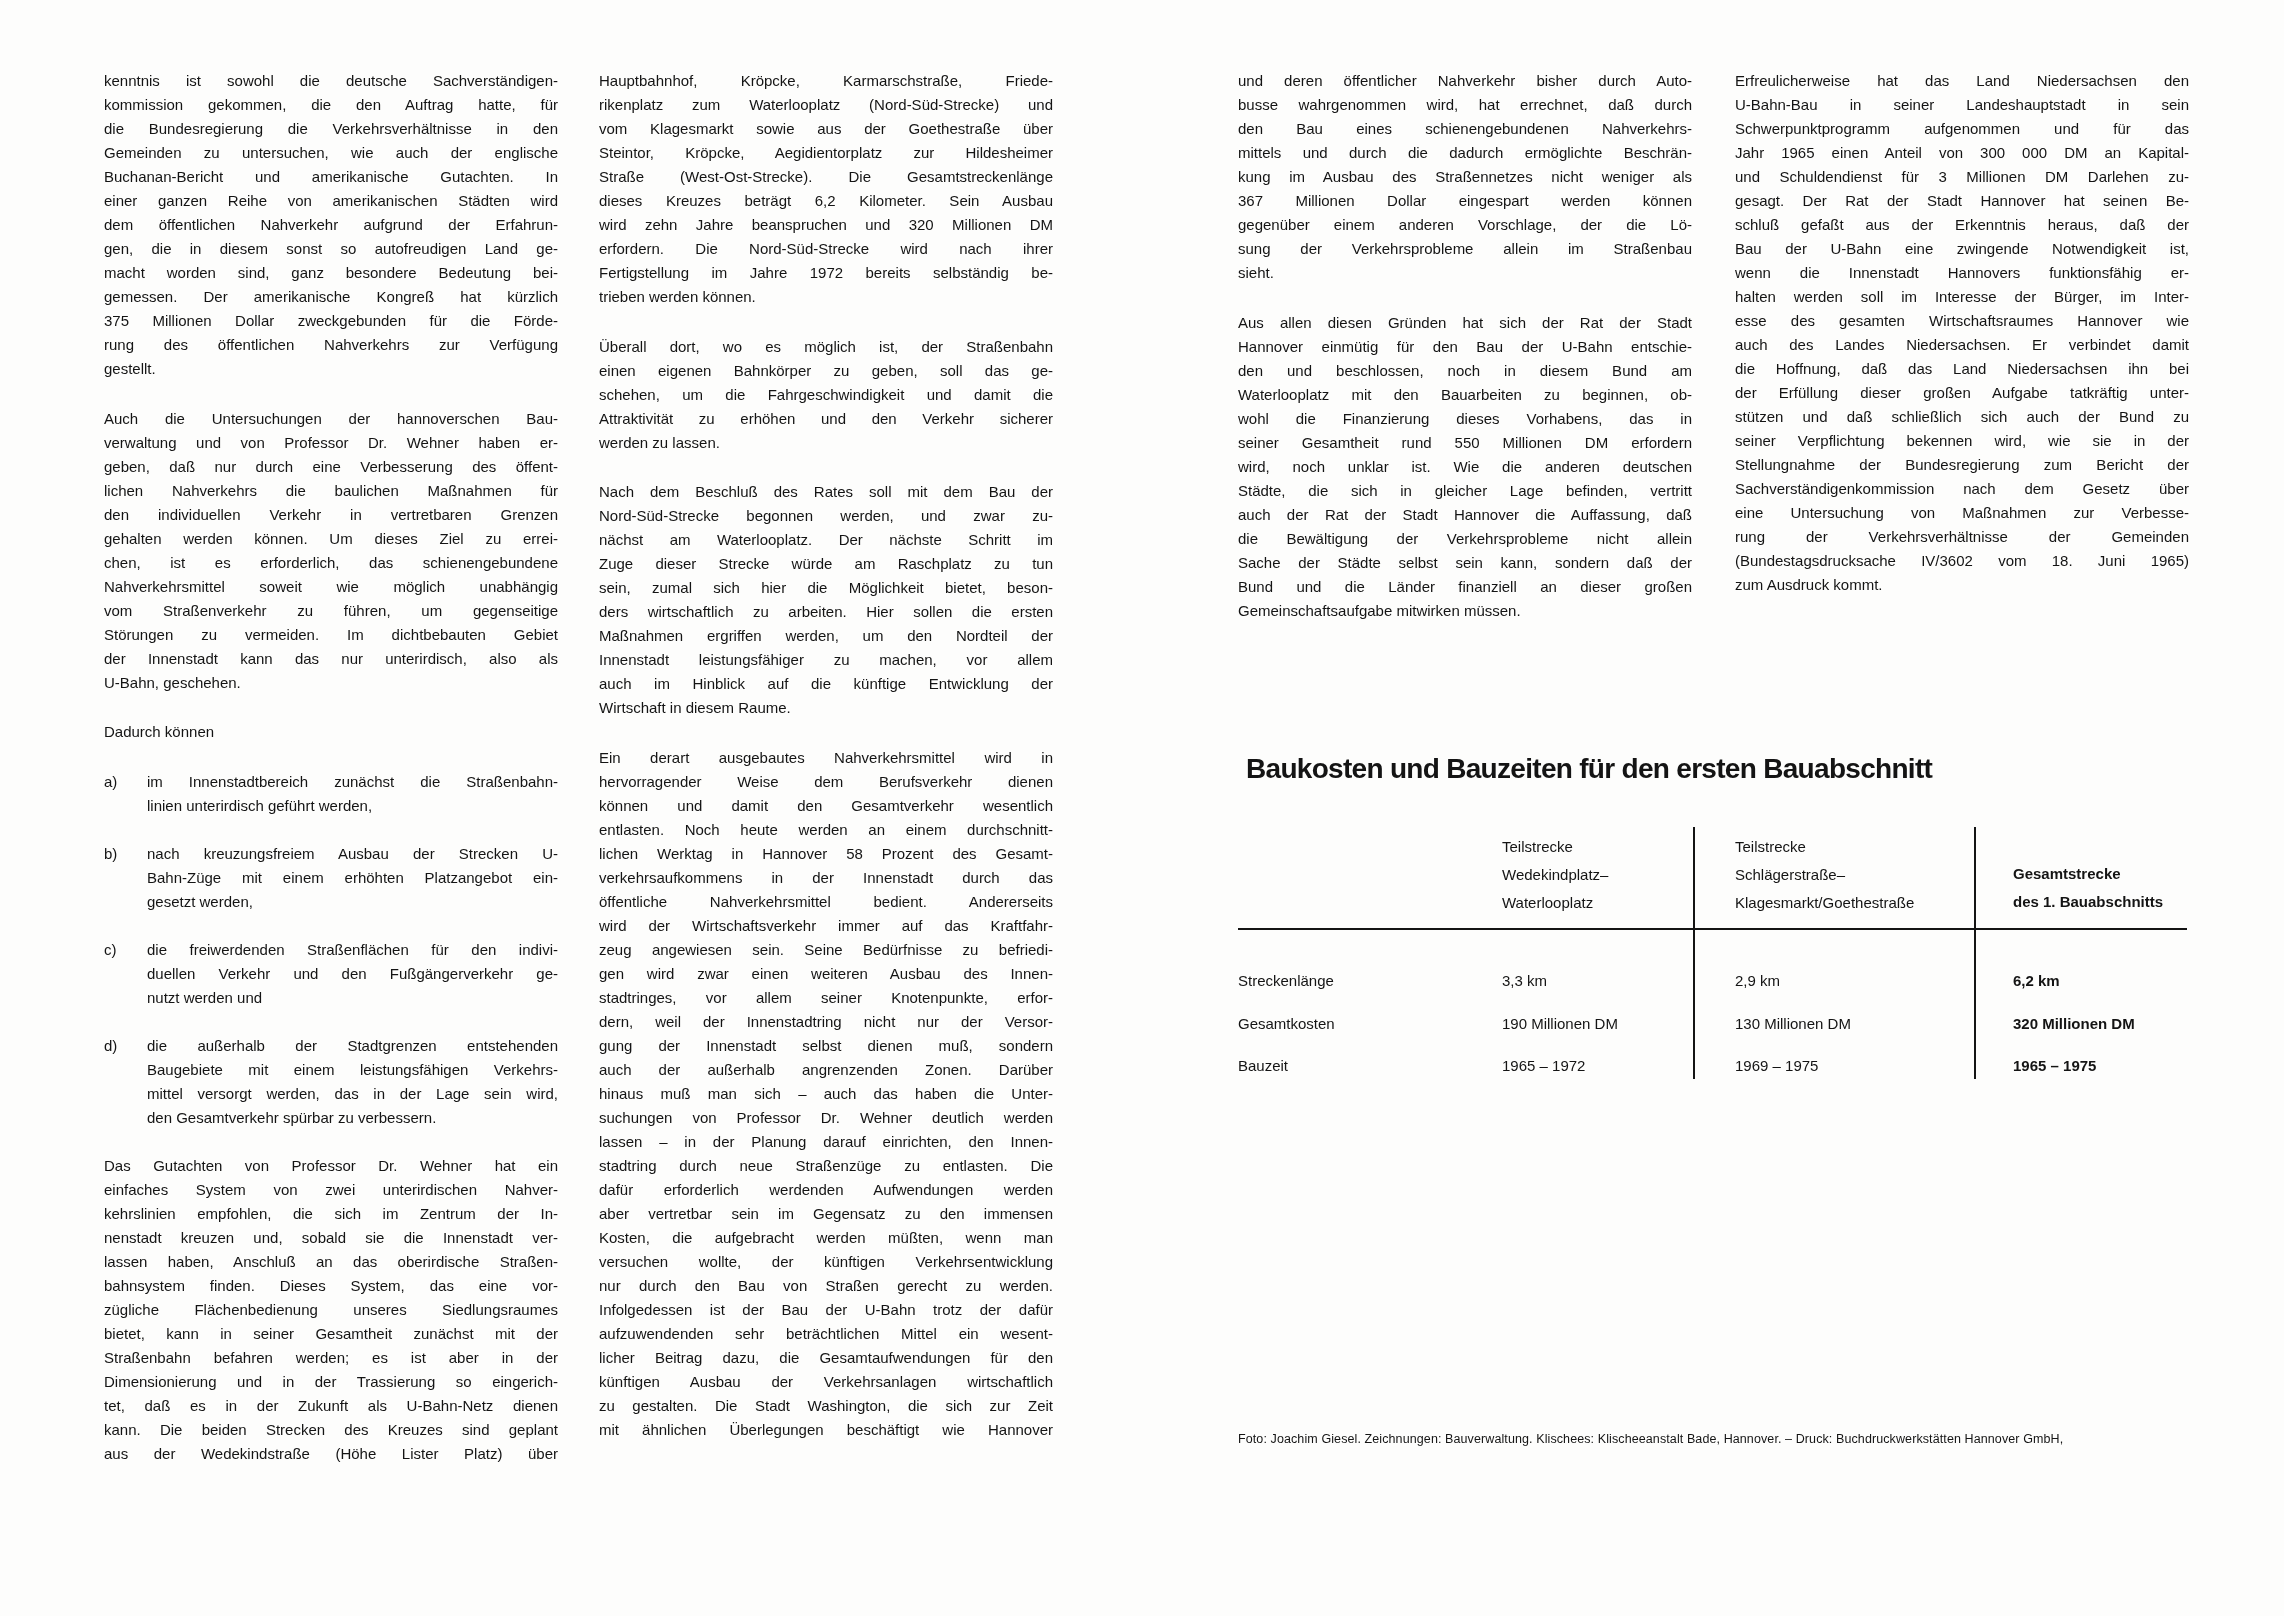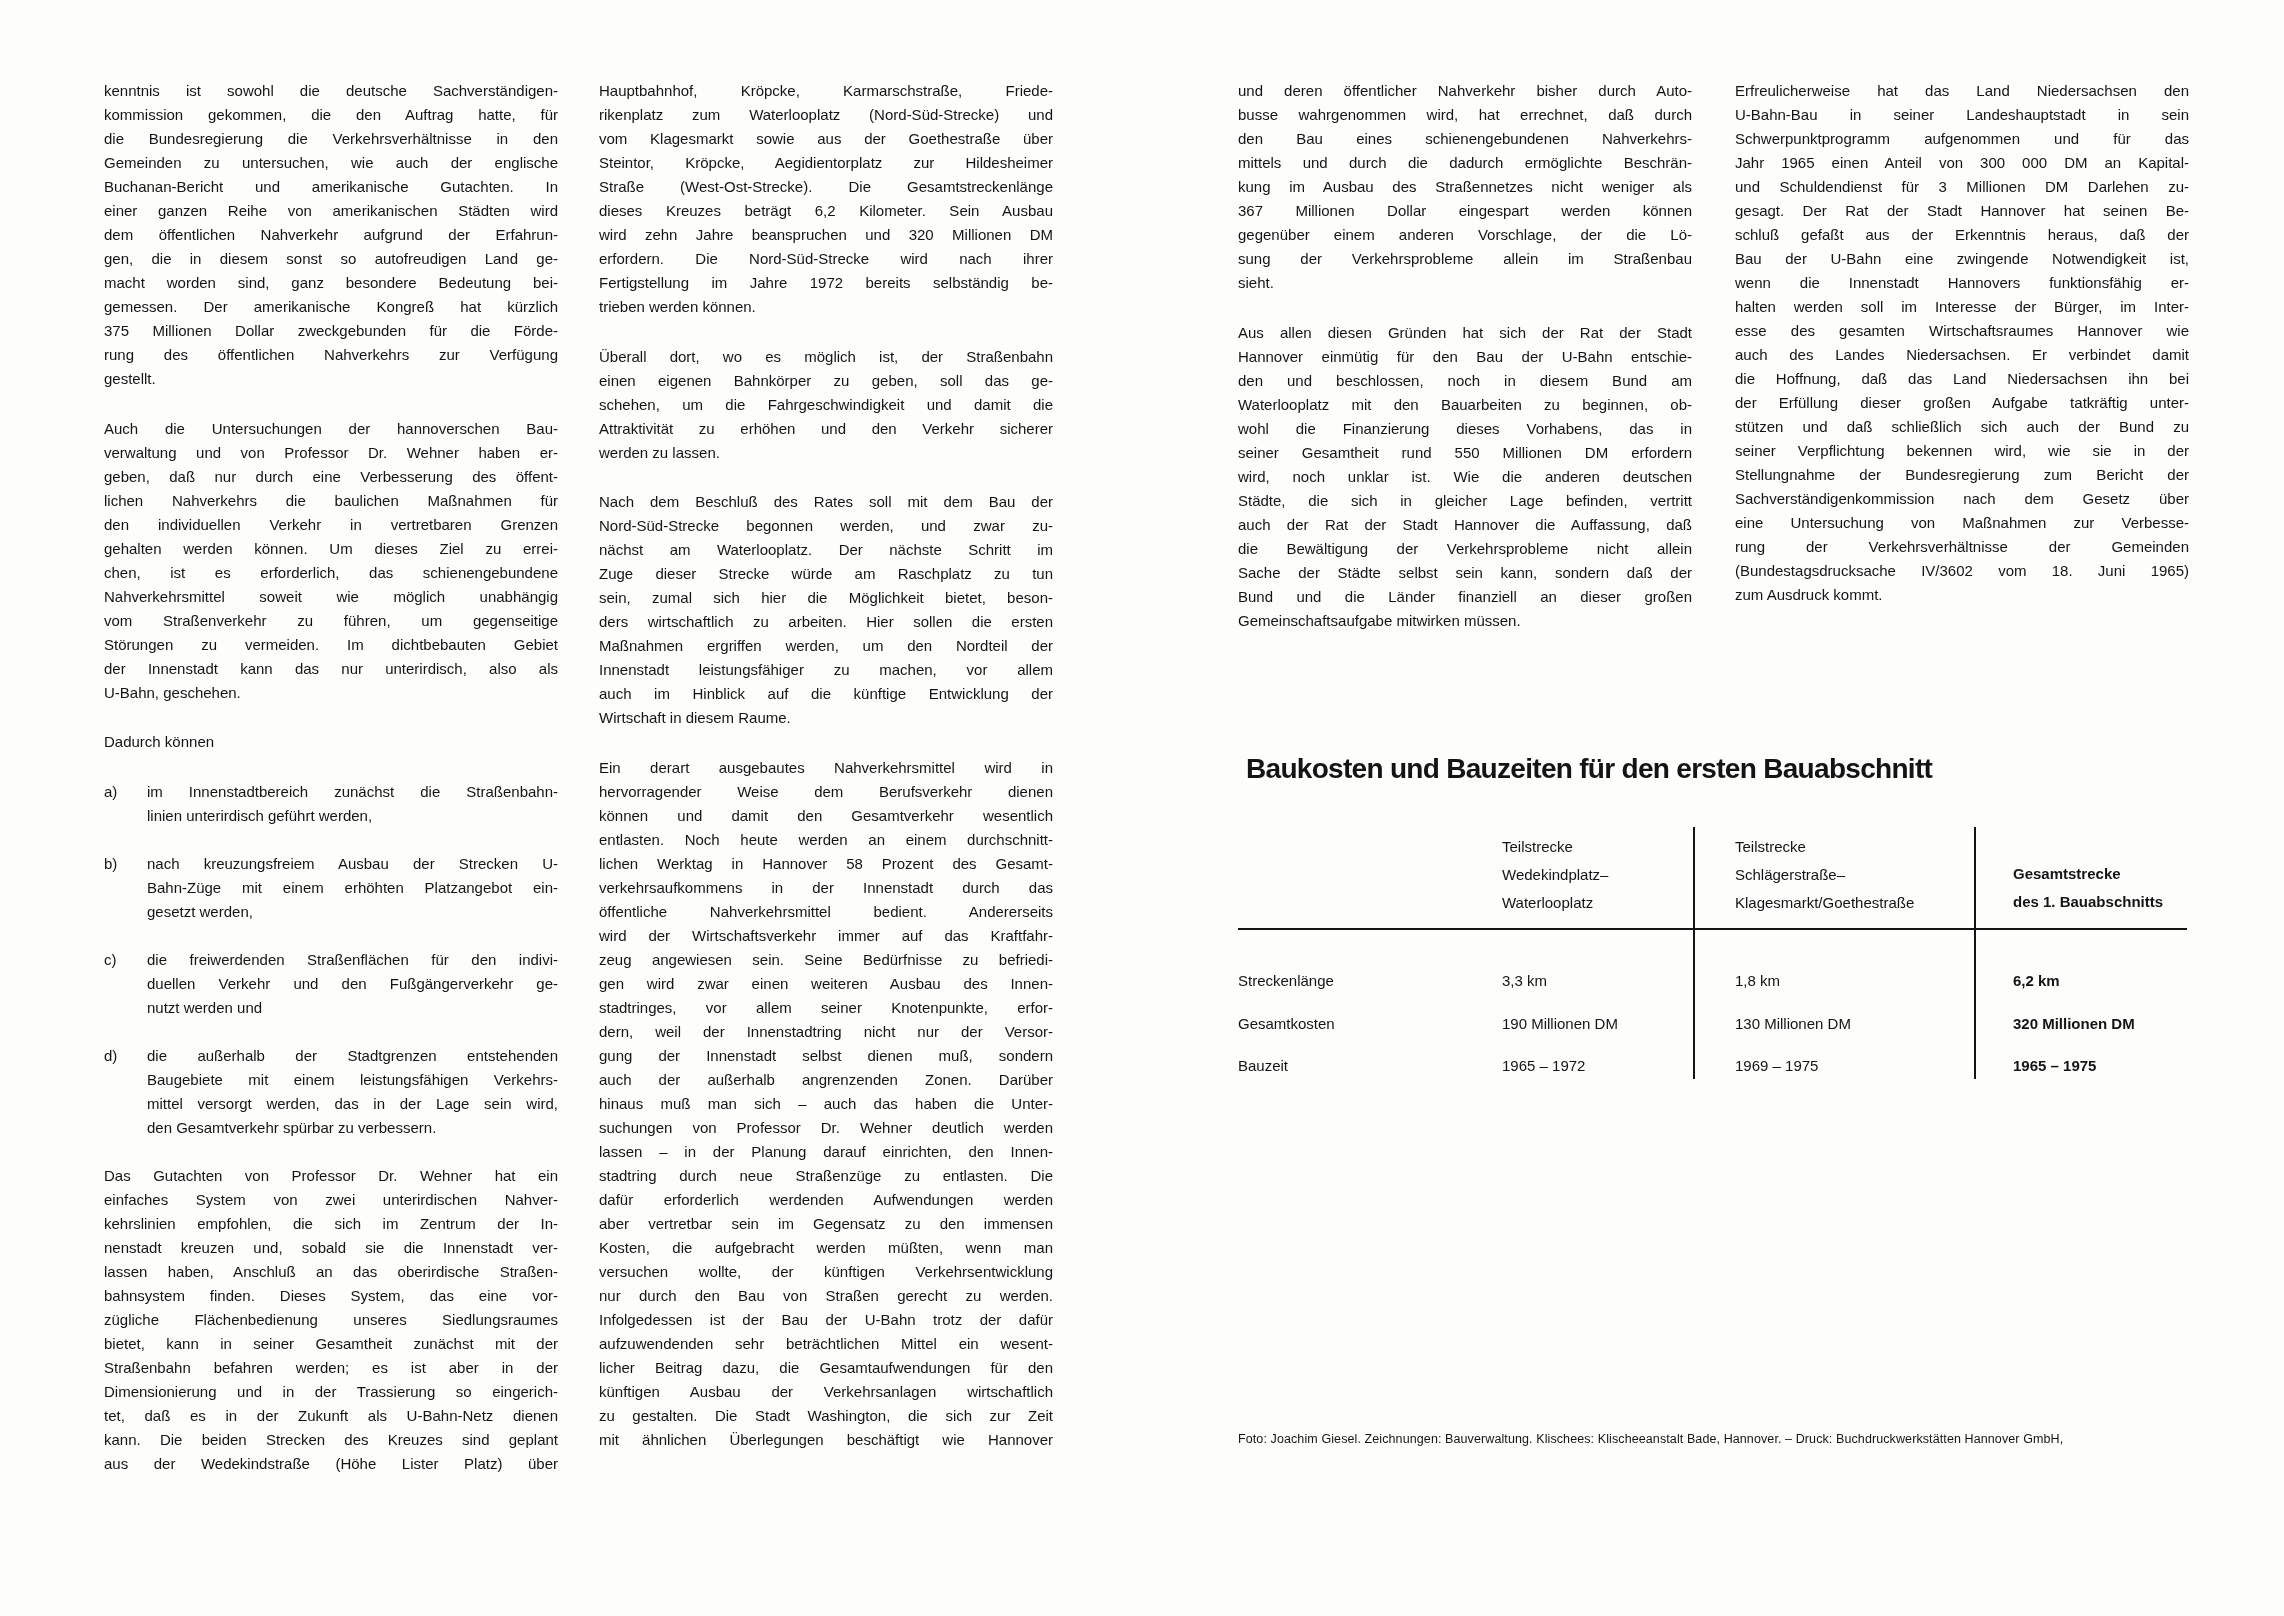--- a/index.html
+++ b/index.html
@@ -7,21 +7,21 @@
     position: relative;
     width: 2284px;
     height: 1617px;
     background: #fdfdfc;
     color: #141414;
     font-family: "Liberation Sans", sans-serif;
     overflow: hidden;
   }
   .col {
     position: absolute;
-    top: 79px;
+    top: 69px;
     width: 454px;
     font-size: 15px;
     line-height: 24px;
   }
   .block-p { margin: 0 0 25.5px 0; }
   .block-li { display: flex; margin: 0 0 24px 0; }
   .li-marker { flex: 0 0 43px; }
   .li-lines { flex: 1 1 auto; min-width: 0; }
   .jline { text-align: justify; text-align-last: justify; white-space: normal; }
   .jline.lastline { text-align-last: left; }
@@ -297,21 +297,21 @@
       <div>Klagesmarkt/Goethestraße</div>
     </div>
     <div class="th th4">
       <div>Gesamtstrecke</div>
       <div>des 1. Bauabschnitts</div>
     </div>
 
     <div class="trow trow-0">
       <span class="tcell tc-label">Streckenlänge</span>
       <span class="tcell tc-v1">3,3 km</span>
-      <span class="tcell tc-v2">1,8 km</span>
+      <span class="tcell tc-v2">2,9 km</span>
       <span class="tcell tc-v3">6,2 km</span>
     </div>
     <div class="trow trow-1">
       <span class="tcell tc-label">Gesamtkosten</span>
       <span class="tcell tc-v1">190 Millionen DM</span>
       <span class="tcell tc-v2">130 Millionen DM</span>
       <span class="tcell tc-v3">320 Millionen DM</span>
     </div>
     <div class="trow trow-2">
       <span class="tcell tc-label">Bauzeit</span>

